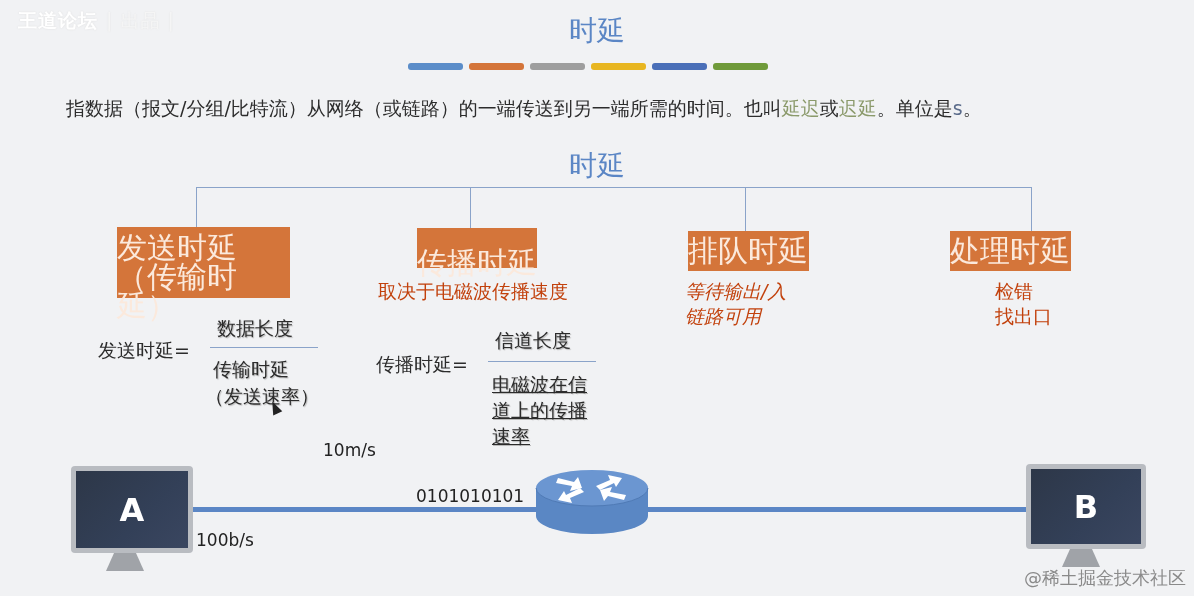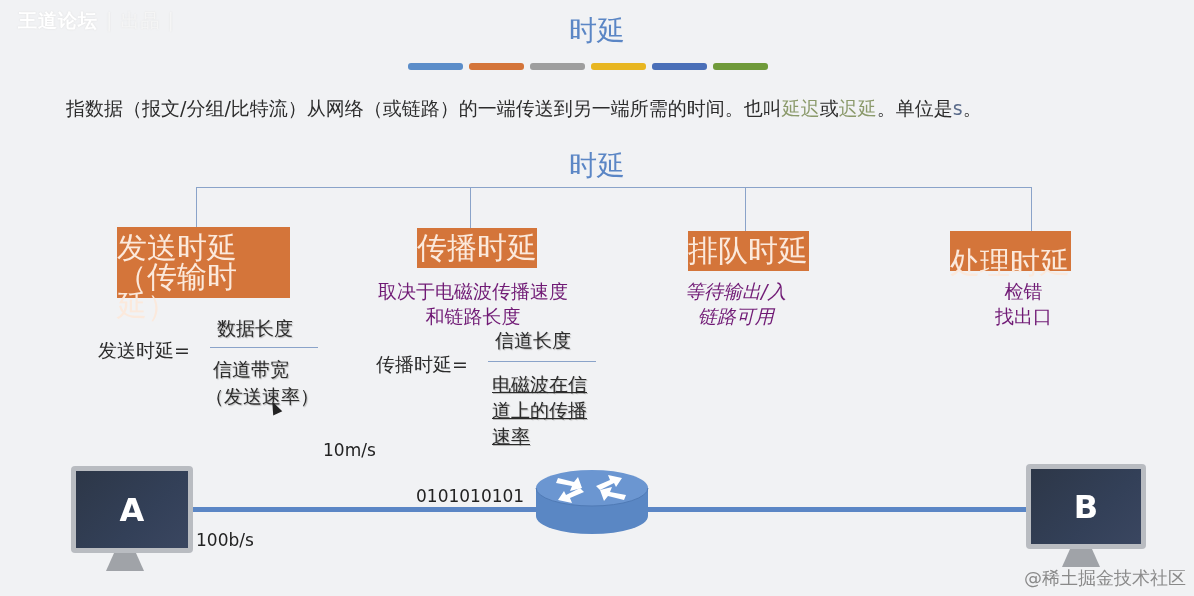--- a/index.html
+++ b/index.html
@@ -11,21 +11,21 @@
   .title { left:0; width:1194px; top:12px; text-align:center; font-size:28px; color:#5b86c5; }
   .bars { left:408px; top:63px; display:flex; gap:6px; }
   .bars span { display:block; width:55px; height:7px; border-radius:3px; }
   .definition { left:66px; top:96px; font-size:19px; color:#2c2c2c; white-space:nowrap; }
   .definition .hl { color:#8b9a6b;margin-top:20px; }
   .definition .unit { color:#5a6b8a; }
   .sub-title { left:0; width:1194px; top:147px; text-align:center; font-size:28px; color:#5b86c5; }
   .tree-h { left:196px; top:187px; width:835px; height:1px; background:#8aa3c9; }
   .tree-v { width:1px; background:#8aa3c9; top:187px; }
   .box { background:#d4753a; color:#fbe9dc; text-align:left; font-size:30px; line-height:29px; }
-  .desc { font-size:19px; color:#701a75; line-height:25px;text-align:center; }
+  .desc { font-size:19px; color:#c2410c; line-height:25px; }
   .formula-label { font-size:19px; color:#2c2c2c; }
   .frac-line { height:1px; background:#8aa3c9; }
   .frac-text { font-size:19px; color:#2c2c2c; line-height:26px; text-shadow:1px 1px 1px #bbb; }
   .small-label { font-size:17px; color:#222; }
   .link { height:5px; background:#5b86c5; }
   .monitor-frame { background:#b9bcc1; border-radius:4px; }
   .monitor-screen { background:linear-gradient(135deg,#2d3748 0%,#334058 60%,#3a4660 100%); display:flex; align-items:center; justify-content:center; color:#fff; font-size:32px; font-weight:bold; }
   .stand { width:0; height:0; border-left:14px solid transparent; border-right:14px solid transparent; border-bottom:18px solid #a0a3a8; }
   .wm-br { right:8px; top:566px; font-size:18px; color:#8a8a8a; }
   .cursor { left:270px; top:401px; width:0; height:0; border-left:5px solid transparent; border-right:5px solid transparent; border-bottom:13px solid #222; transform:rotate(-25deg); }
@@ -59,49 +59,48 @@
 <div class="abs tree-v" style="left:745px;height:44px;"></div>
 <div class="abs tree-v" style="left:1031px;height:44px;"></div>
 
 <div class="abs box" style="left:117px;top:227px;width:173px;height:71px;padding-top:6px;">
   <div>发送时延</div>
   <div>（传输时延）</div>
 </div>
 <div class="abs formula-label" style="left:98px;top:338px;">发送时延=</div>
 <div class="abs frac-text" style="left:217px;top:315px;">数据长度</div>
 <div class="abs frac-line" style="left:210px;top:347px;width:108px;"></div>
-<div class="abs frac-text" style="left:213px;top:356px;">信道带宽</div>
+<div class="abs frac-text" style="left:213px;top:356px;">传输时延</div>
 <div class="abs frac-text" style="left:205px;top:383px;">（发送速率）</div>
 <div class="abs cursor"></div>
 
-<div class="abs box" style="left:417px;top:228px;width:120px;height:40px;padding-top:5px;">
+<div class="abs box" style="left:417px;top:228px;width:120px;height:40px;padding-top:20px;">
   <div>传播时延</div>
 </div>
 <div class="abs desc" style="left:378px;top:279px;">
   <div>取决于电磁波传播速度</div>
-  <div>和链路长度</div>
 </div>
 <div class="abs formula-label" style="left:376px;top:352px;">传播时延=</div>
 <div class="abs frac-text" style="left:495px;top:327px;">信道长度</div>
 <div class="abs frac-line" style="left:488px;top:361px;width:108px;"></div>
 <div class="abs frac-text" style="left:492px;top:371px;text-decoration:underline;">
   <div>电磁波在信</div>
   <div>道上的传播</div>
   <div>速率</div>
 </div>
 
 <div class="abs box" style="left:688px;top:231px;width:121px;height:40px;padding-top:5px;">
   <div>排队时延</div>
 </div>
 <div class="abs desc" style="left:685px;top:279px;font-style:italic;">
   <div>等待输出/入</div>
   <div>链路可用</div>
 </div>
 
-<div class="abs box" style="left:950px;top:231px;width:121px;height:40px;padding-top:17px;">
+<div class="abs box" style="left:950px;top:231px;width:121px;height:40px;padding-top:5px;">
   <div>处理时延</div>
 </div>
 <div class="abs desc" style="left:995px;top:279px;">
   <div>检错</div>
   <div>找出口</div>
 </div>
 
 <div class="abs small-label" style="left:323px;top:440px;">10m/s</div>
 <div class="abs link" style="left:190px;top:507px;width:350px;"></div>
 <div class="abs link" style="left:645px;top:507px;width:385px;"></div>

